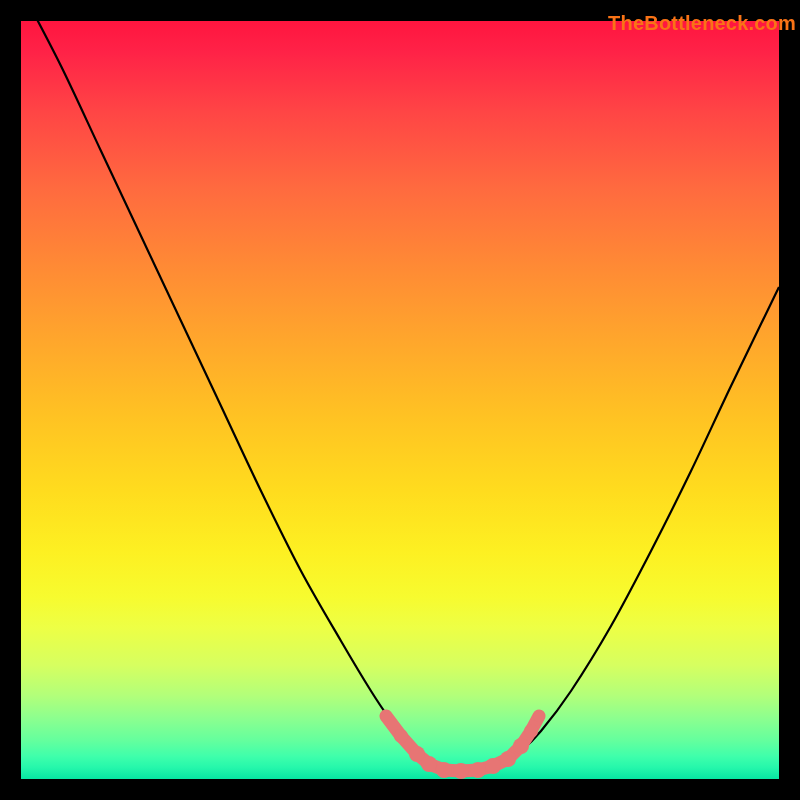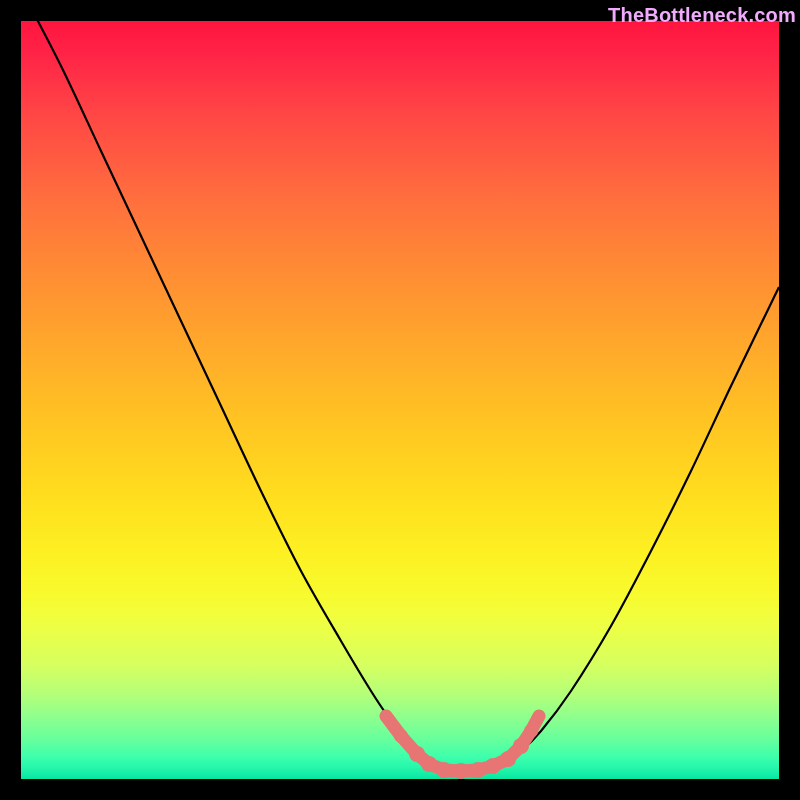--- a/index.html
+++ b/index.html
@@ -43,26 +43,26 @@
     );
   }
   .curve-svg {
     position: absolute;
     left: 0; top: 0;
     width: 100%;
     height: 100%;
   }
   .watermark {
     position: absolute;
-    top: 4px;
+    top: 12px;
     right: 4px;
     font-family: Arial, Helvetica, sans-serif;
     font-size: 20px;
     font-weight: 600;
-    color: #f0abfc;
+    color: #f97316;
     letter-spacing: 0.2px;
     text-align: right;
   }
 </style>
 </head>
 <body>
 
 <div class="frame">
   <div class="plot-area">
     <div class="gradient-bg"></div>

